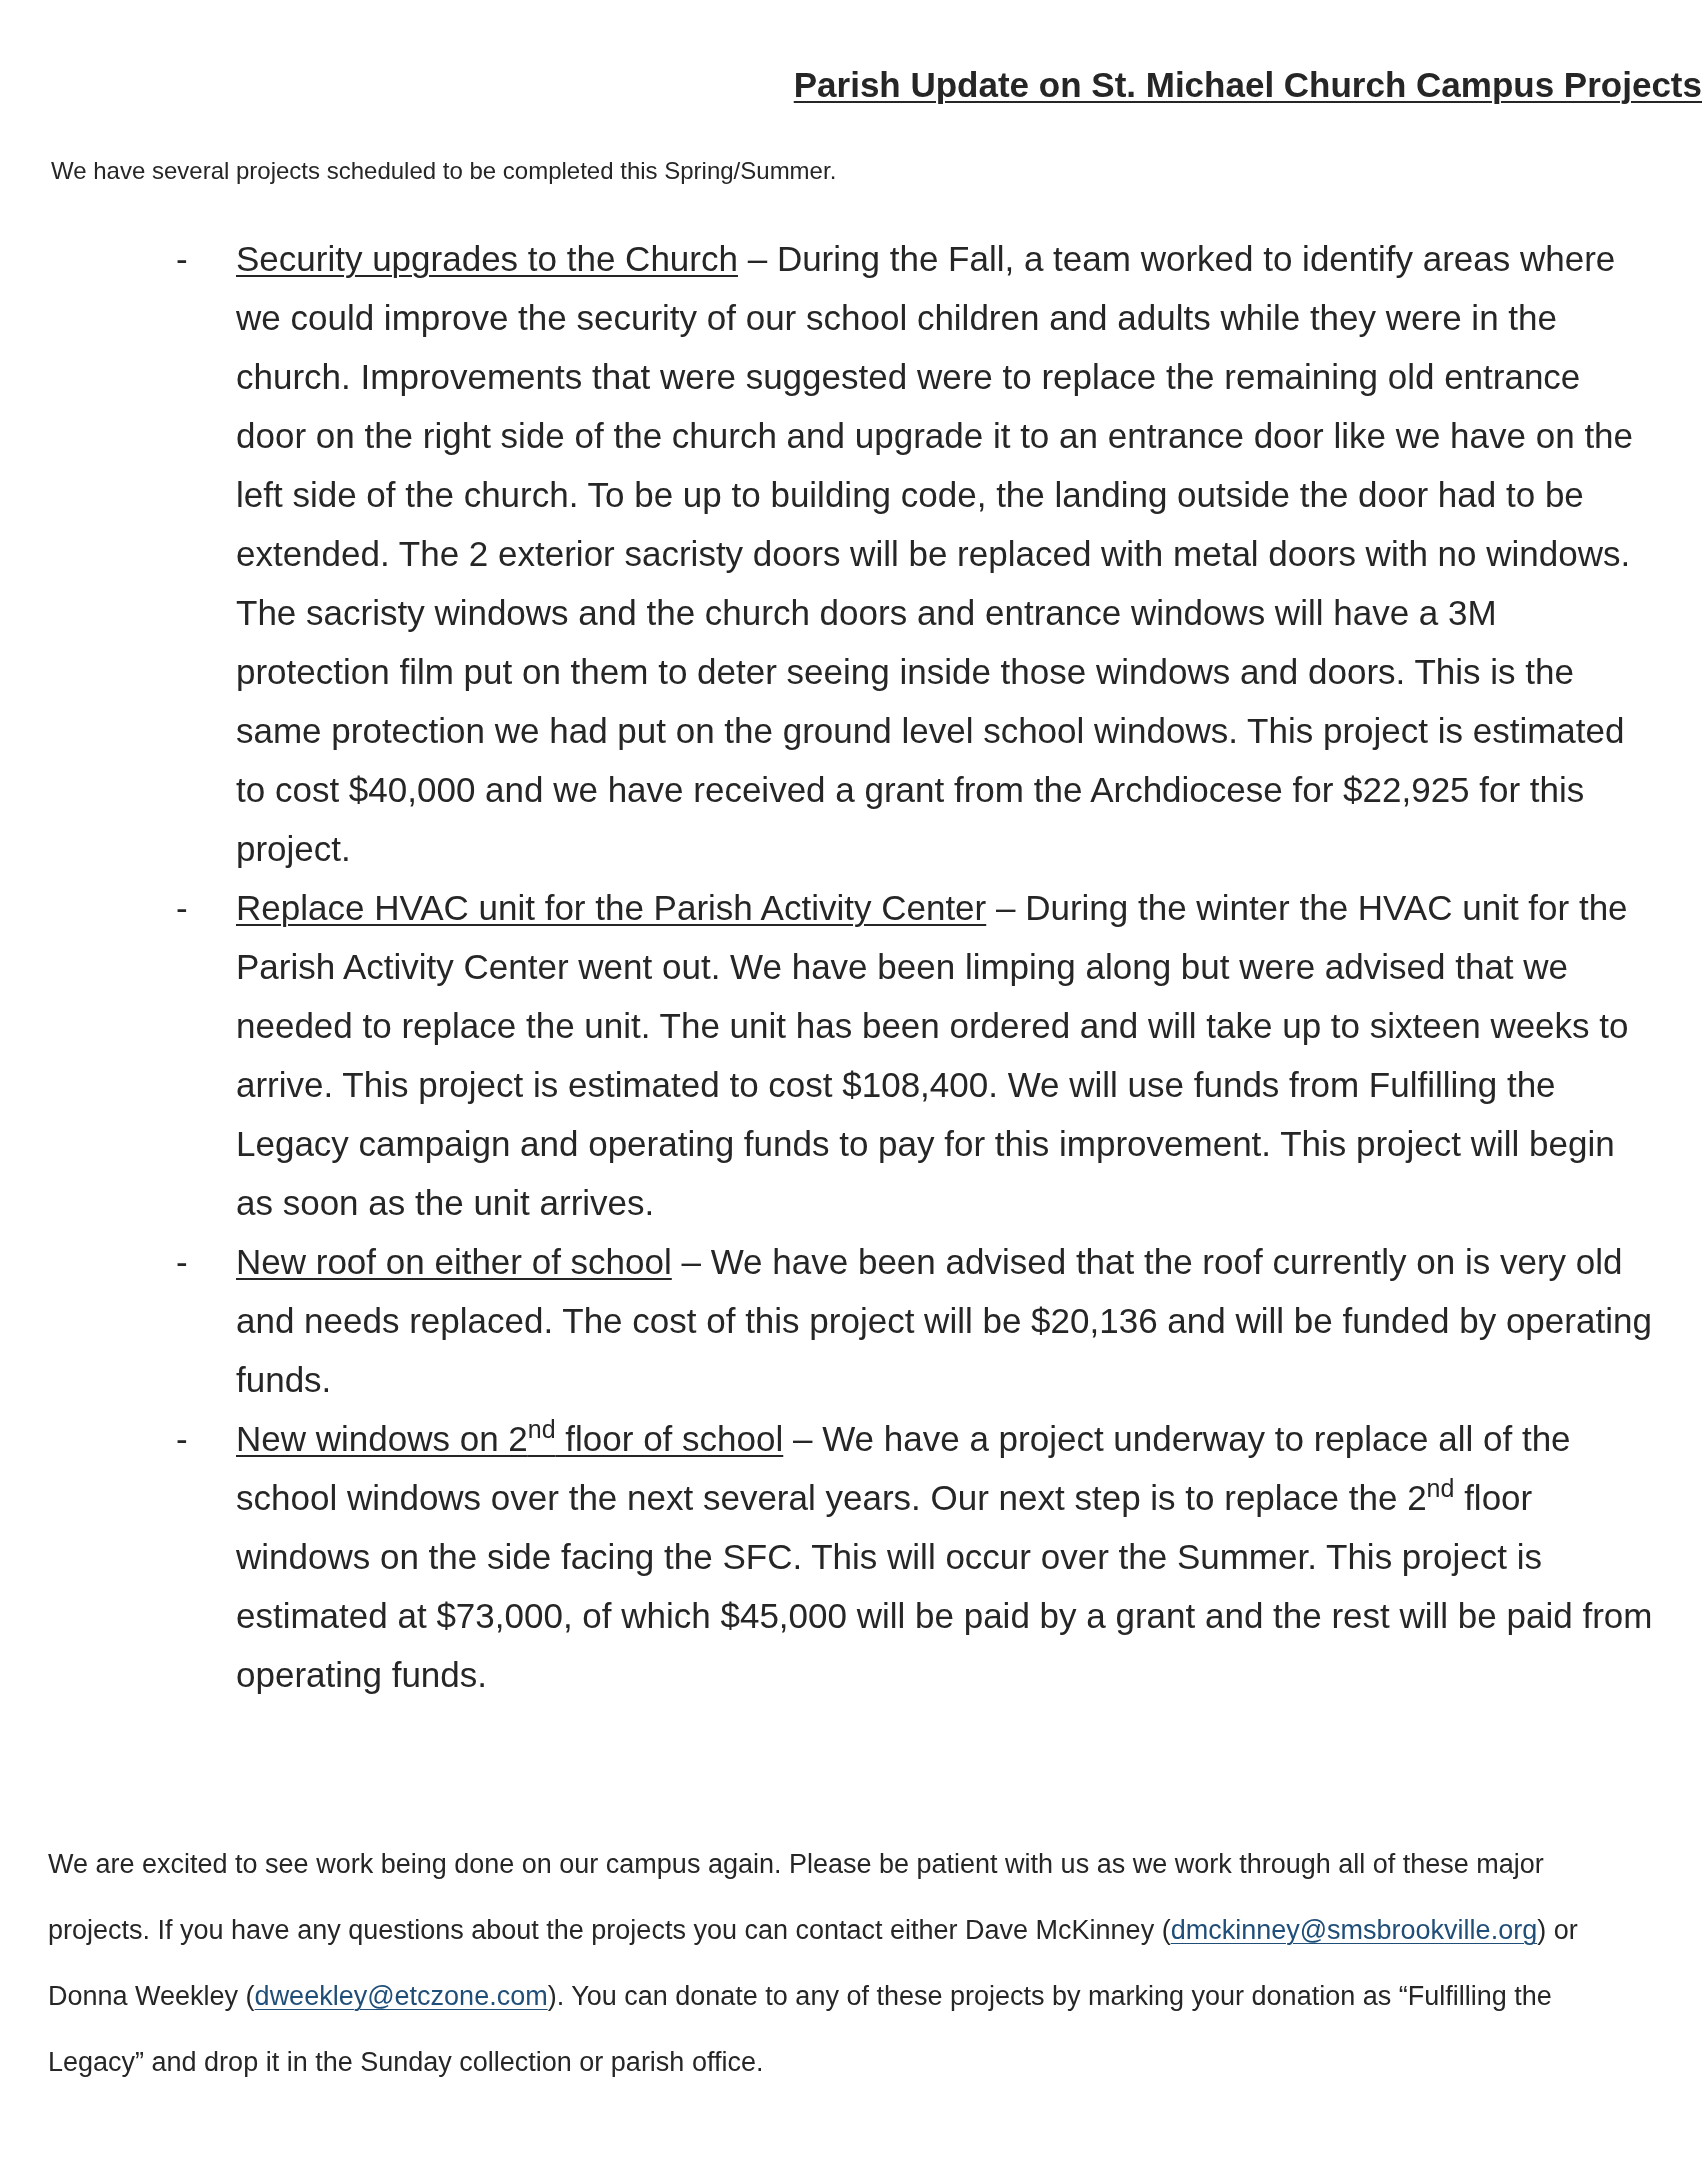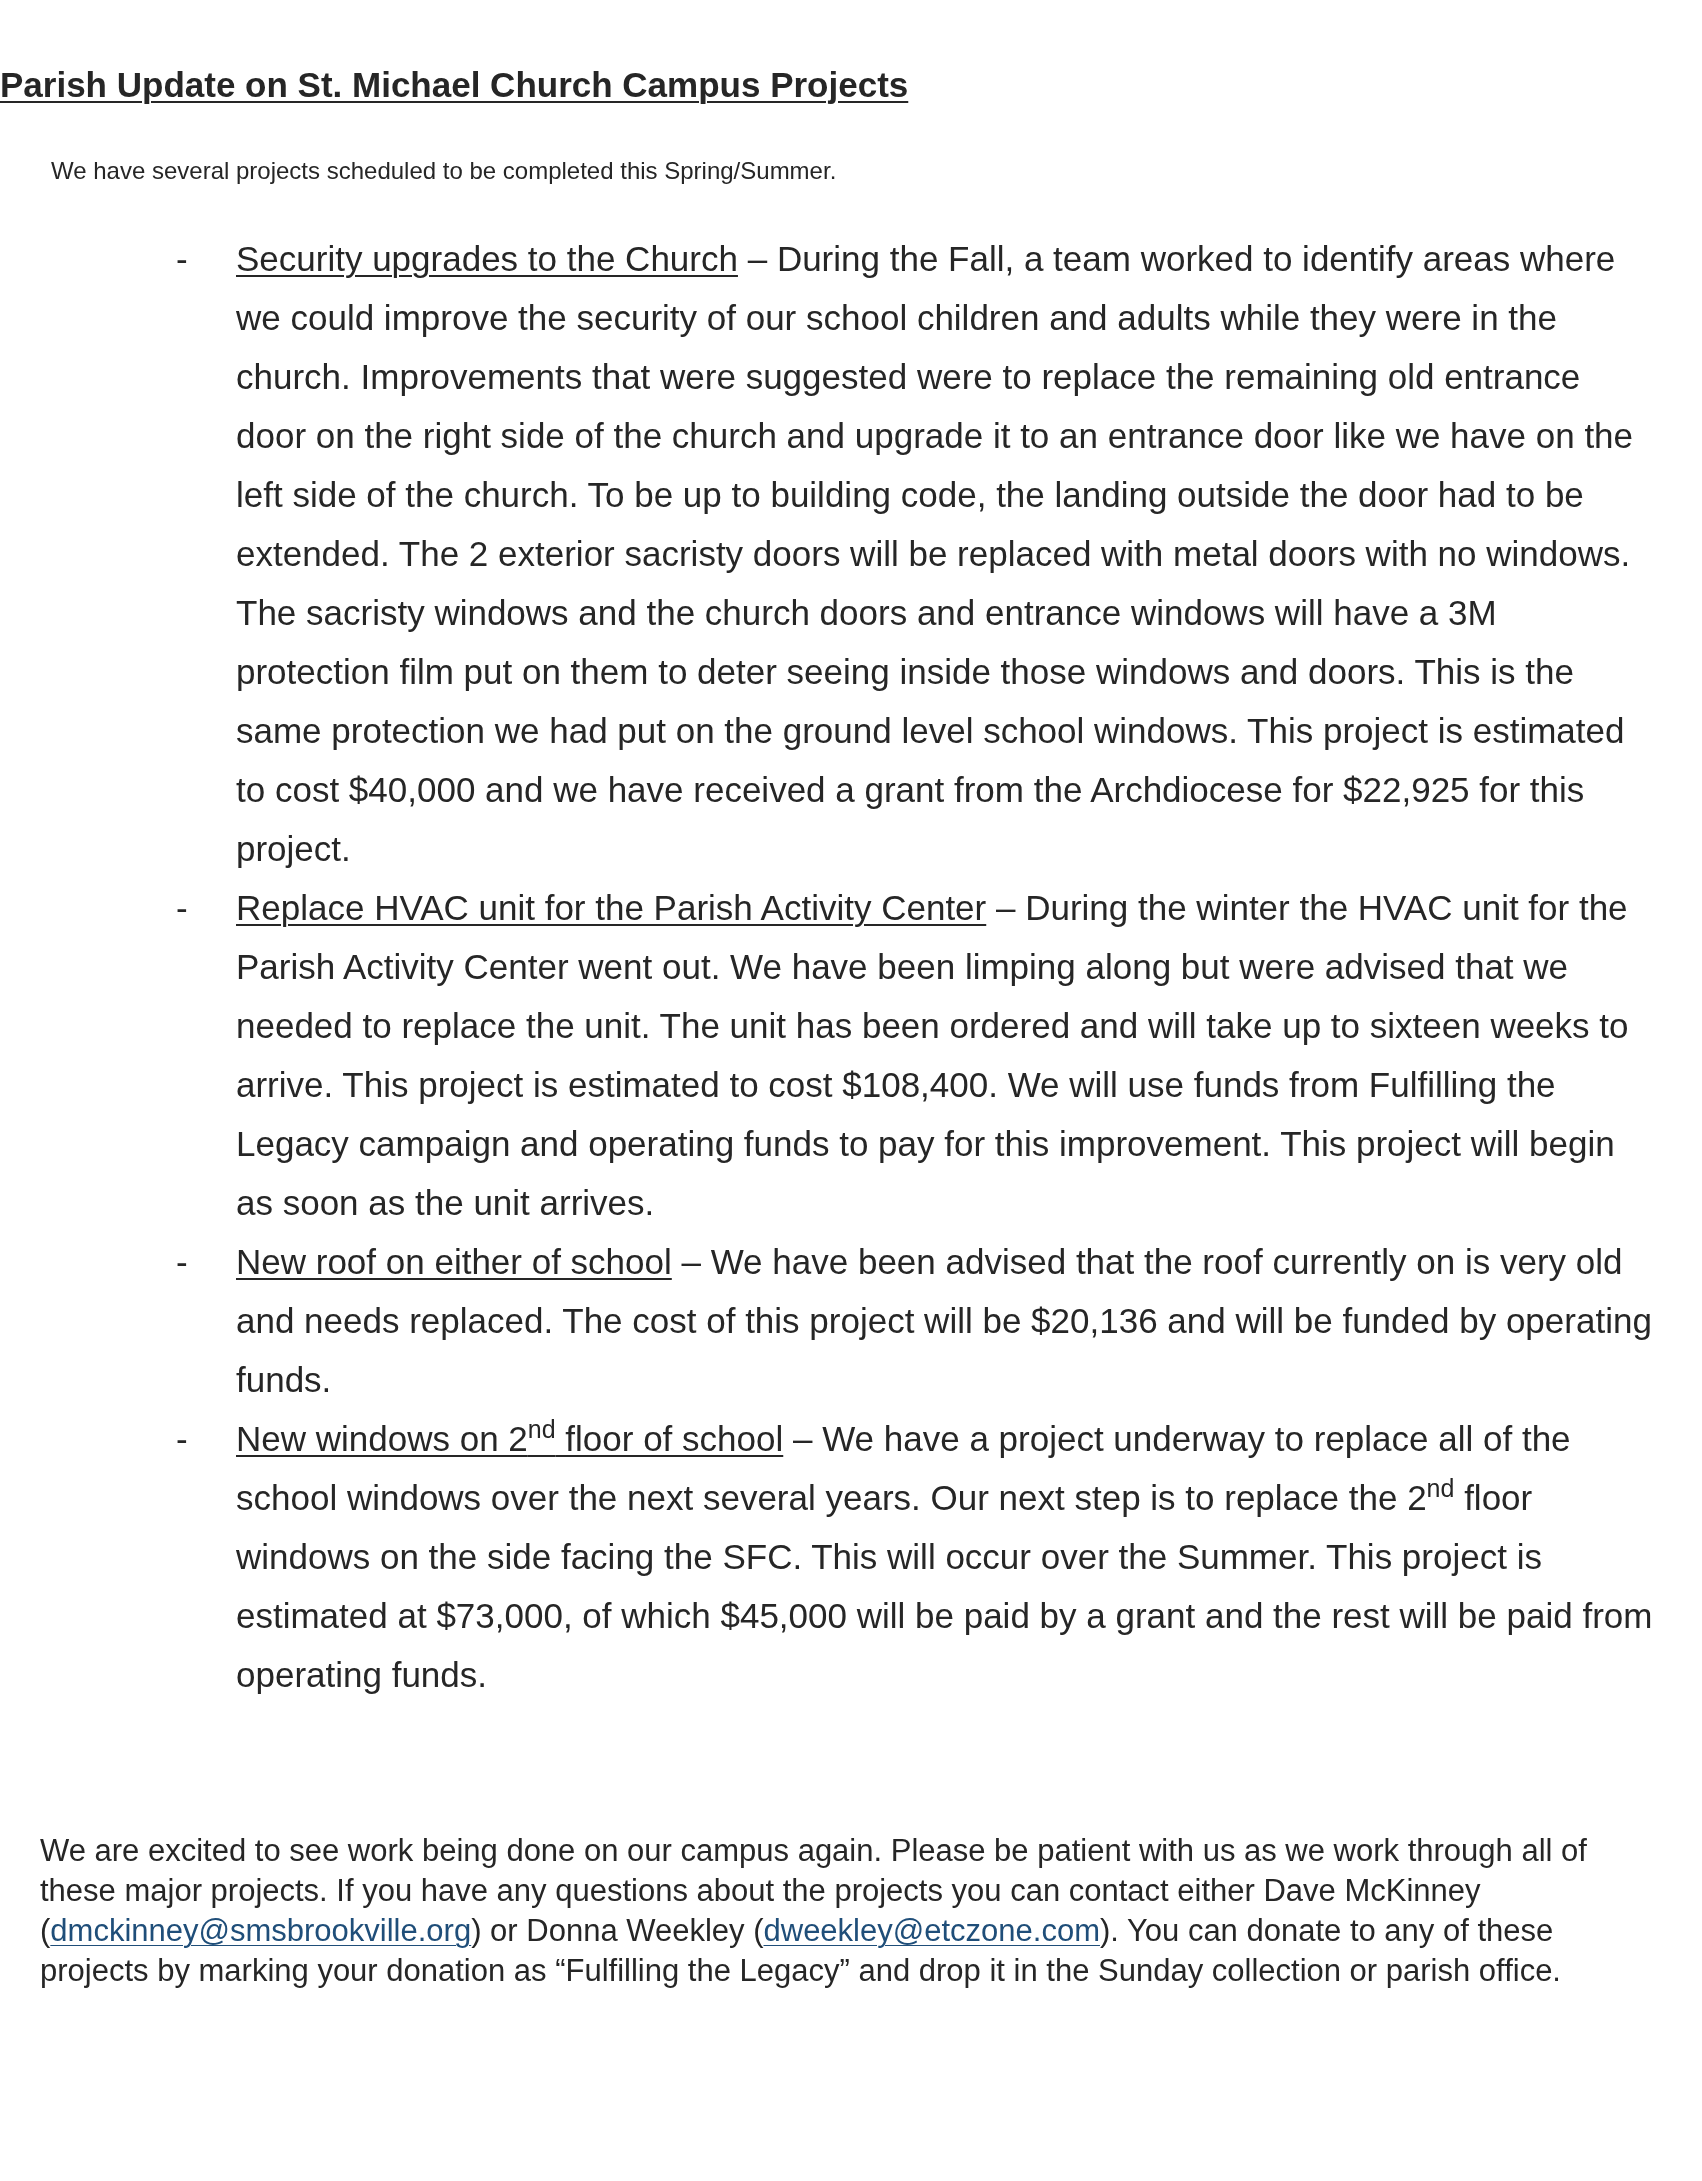--- a/index.html
+++ b/index.html
@@ -3,21 +3,21 @@
 <meta charset="utf-8">
 <style>
   html, body { margin: 0; padding: 0; background: #ffffff; }
   body {
     width: 1702px; height: 2181px; position: relative; overflow: hidden;
     font-family: "Liberation Sans", "DejaVu Sans", sans-serif;
     color: #262626;
   }
   .title {
     position: absolute; top: 60px; left: 0; width: 1702px;
-    text-align: left; font-size: 35px; font-weight: bold; line-height: 50px;
+    text-align: right; font-size: 35px; font-weight: bold; line-height: 50px;
   }
   .title span { text-decoration: underline; text-underline-offset: 4.4px; text-decoration-thickness: 1.8px; }
   .intro {
     position: absolute; top: 144px; left: 51px; width: 1614px;
     font-size: 24px; line-height: 53px;
   }
   .list {
     position: absolute; top: 229px; left: 0; width: 1702px;
   }
   .item {
@@ -25,22 +25,22 @@
     font-size: 35px; line-height: 59px;
   }
   .dash {
     position: absolute; left: 176px; top: 0; font-size: 35px;
   }
   .head {
     font-weight: normal; text-decoration: underline; text-underline-offset: 4.4px; text-decoration-thickness: 1.8px;
   }
   sup { font-size: 25px; line-height: 0; vertical-align: 13.3px; }
   .closing {
-    position: absolute; top: 1831px; left: 40px; width: 1587px;
-    font-size: 31px; line-height: 40px;
+    position: absolute; top: 1831px; left: 48px; width: 1587px;
+    font-size: 27px; line-height: 66px;
   }
   a.email { color: #1f4e79; text-decoration: underline; text-decoration-thickness: 0.9px; text-underline-offset: 3.5px; }
 </style>
 </head>
 <body>
 
 <div class="title">
   <span>Parish Update on St. Michael Church Campus Projects</span>
 </div>
 

